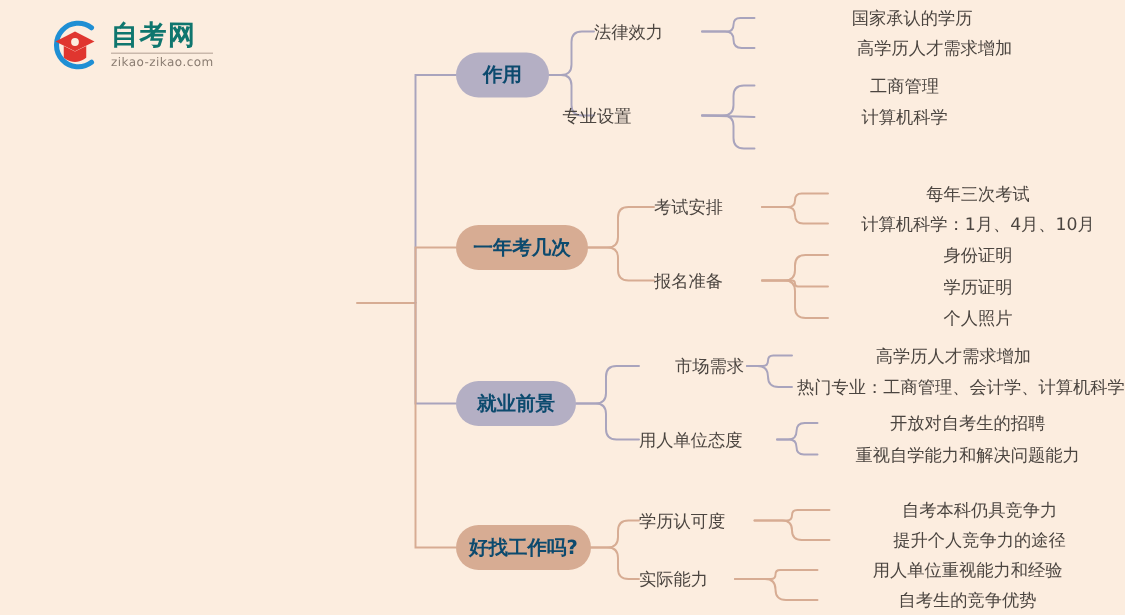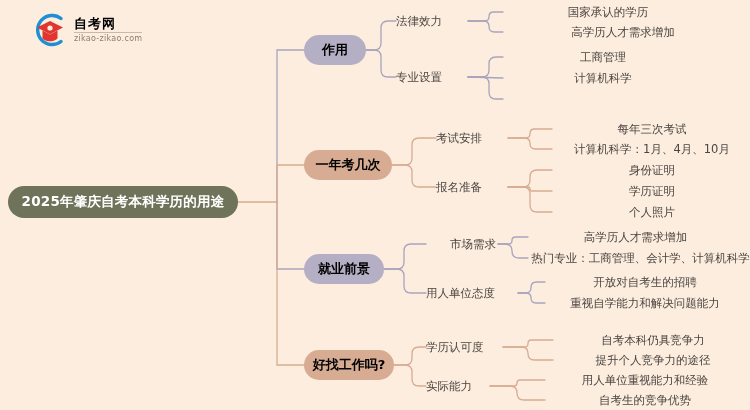--- a/index.html
+++ b/index.html
@@ -45,23 +45,23 @@
     flex: 0 0 auto;
   }
   .logo-text {
     margin-left: 4px;
     display: flex;
     flex-direction: column;
     justify-content: center;
     line-height: 1;
   }
   .logo-title {
-    font-size: 13px;
+    font-size: 18px;
     font-weight: bold;
-    color: #000000;
+    color: #0f766e;
     letter-spacing: 1px;
   }
   .logo-rule {
     height: 1px;
     background: #c9b8ab;
     margin: 2px 0 2px 0;
     width: 100%;
   }
   .logo-sub {
     font-size: 8px;
@@ -83,21 +83,21 @@
     color: #ffffff;
     border-radius: 18px;
     font-size: 13.5px;
     font-weight: bold;
     letter-spacing: 0.2px;
   }
   .node-main {
     border-radius: 999px;
     font-size: 13px;
     font-weight: bold;
-    color: #000000;
+    color: #0c4a6e;
   }
   .node-main.violet { background: #b4afc4; }
   .node-main.tan    { background: #d7ac93; }
 
   .node-sub {
     font-size: 11.5px;
     color: #4b4540;
     background: transparent;
     justify-content: flex-start;
   }
@@ -156,41 +156,38 @@
         <circle cx="22" cy="19" r="2.6" fill="#fceddf"></circle>
       </svg>
     </div>
     <div class="logo-text">
       <div class="logo-title">自考网</div>
       <div class="logo-rule"></div>
       <div class="logo-sub">zikao-zikao.com</div>
     </div>
   </div>
 
-  <div class="node node-root" style="left:8px; top:186px; width:230px; height:32px;">
-    <span>2025年肇庆自考本科学历的用途</span>
-  </div>
 
   <div class="node node-main violet" style="left:304px; top:35px; width:62px; height:30px;">
     <span>作用</span>
   </div>
   <div class="node node-main tan" style="left:304px; top:150px; width:88px; height:30px;">
     <span>一年考几次</span>
   </div>
   <div class="node node-main violet" style="left:304px; top:254px; width:80px; height:30px;">
     <span>就业前景</span>
   </div>
   <div class="node node-main tan" style="left:304px; top:350px; width:90px; height:30px;">
     <span>好找工作吗?</span>
   </div>
 
   <div class="node node-sub" style="left:396px; top:12px; width:70px; height:18px;">
     <span>法律效力</span>
   </div>
-  <div class="node node-sub" style="left:396px; top:68px; width:70px; height:18px;">
+  <div class="node node-sub" style="left:375px; top:68px; width:70px; height:18px;">
     <span>专业设置</span>
   </div>
 
   <div class="node node-sub" style="left:436px; top:129px; width:70px; height:18px;">
     <span>考试安排</span>
   </div>
   <div class="node node-sub" style="left:436px; top:178px; width:70px; height:18px;">
     <span>报名准备</span>
   </div>
 

